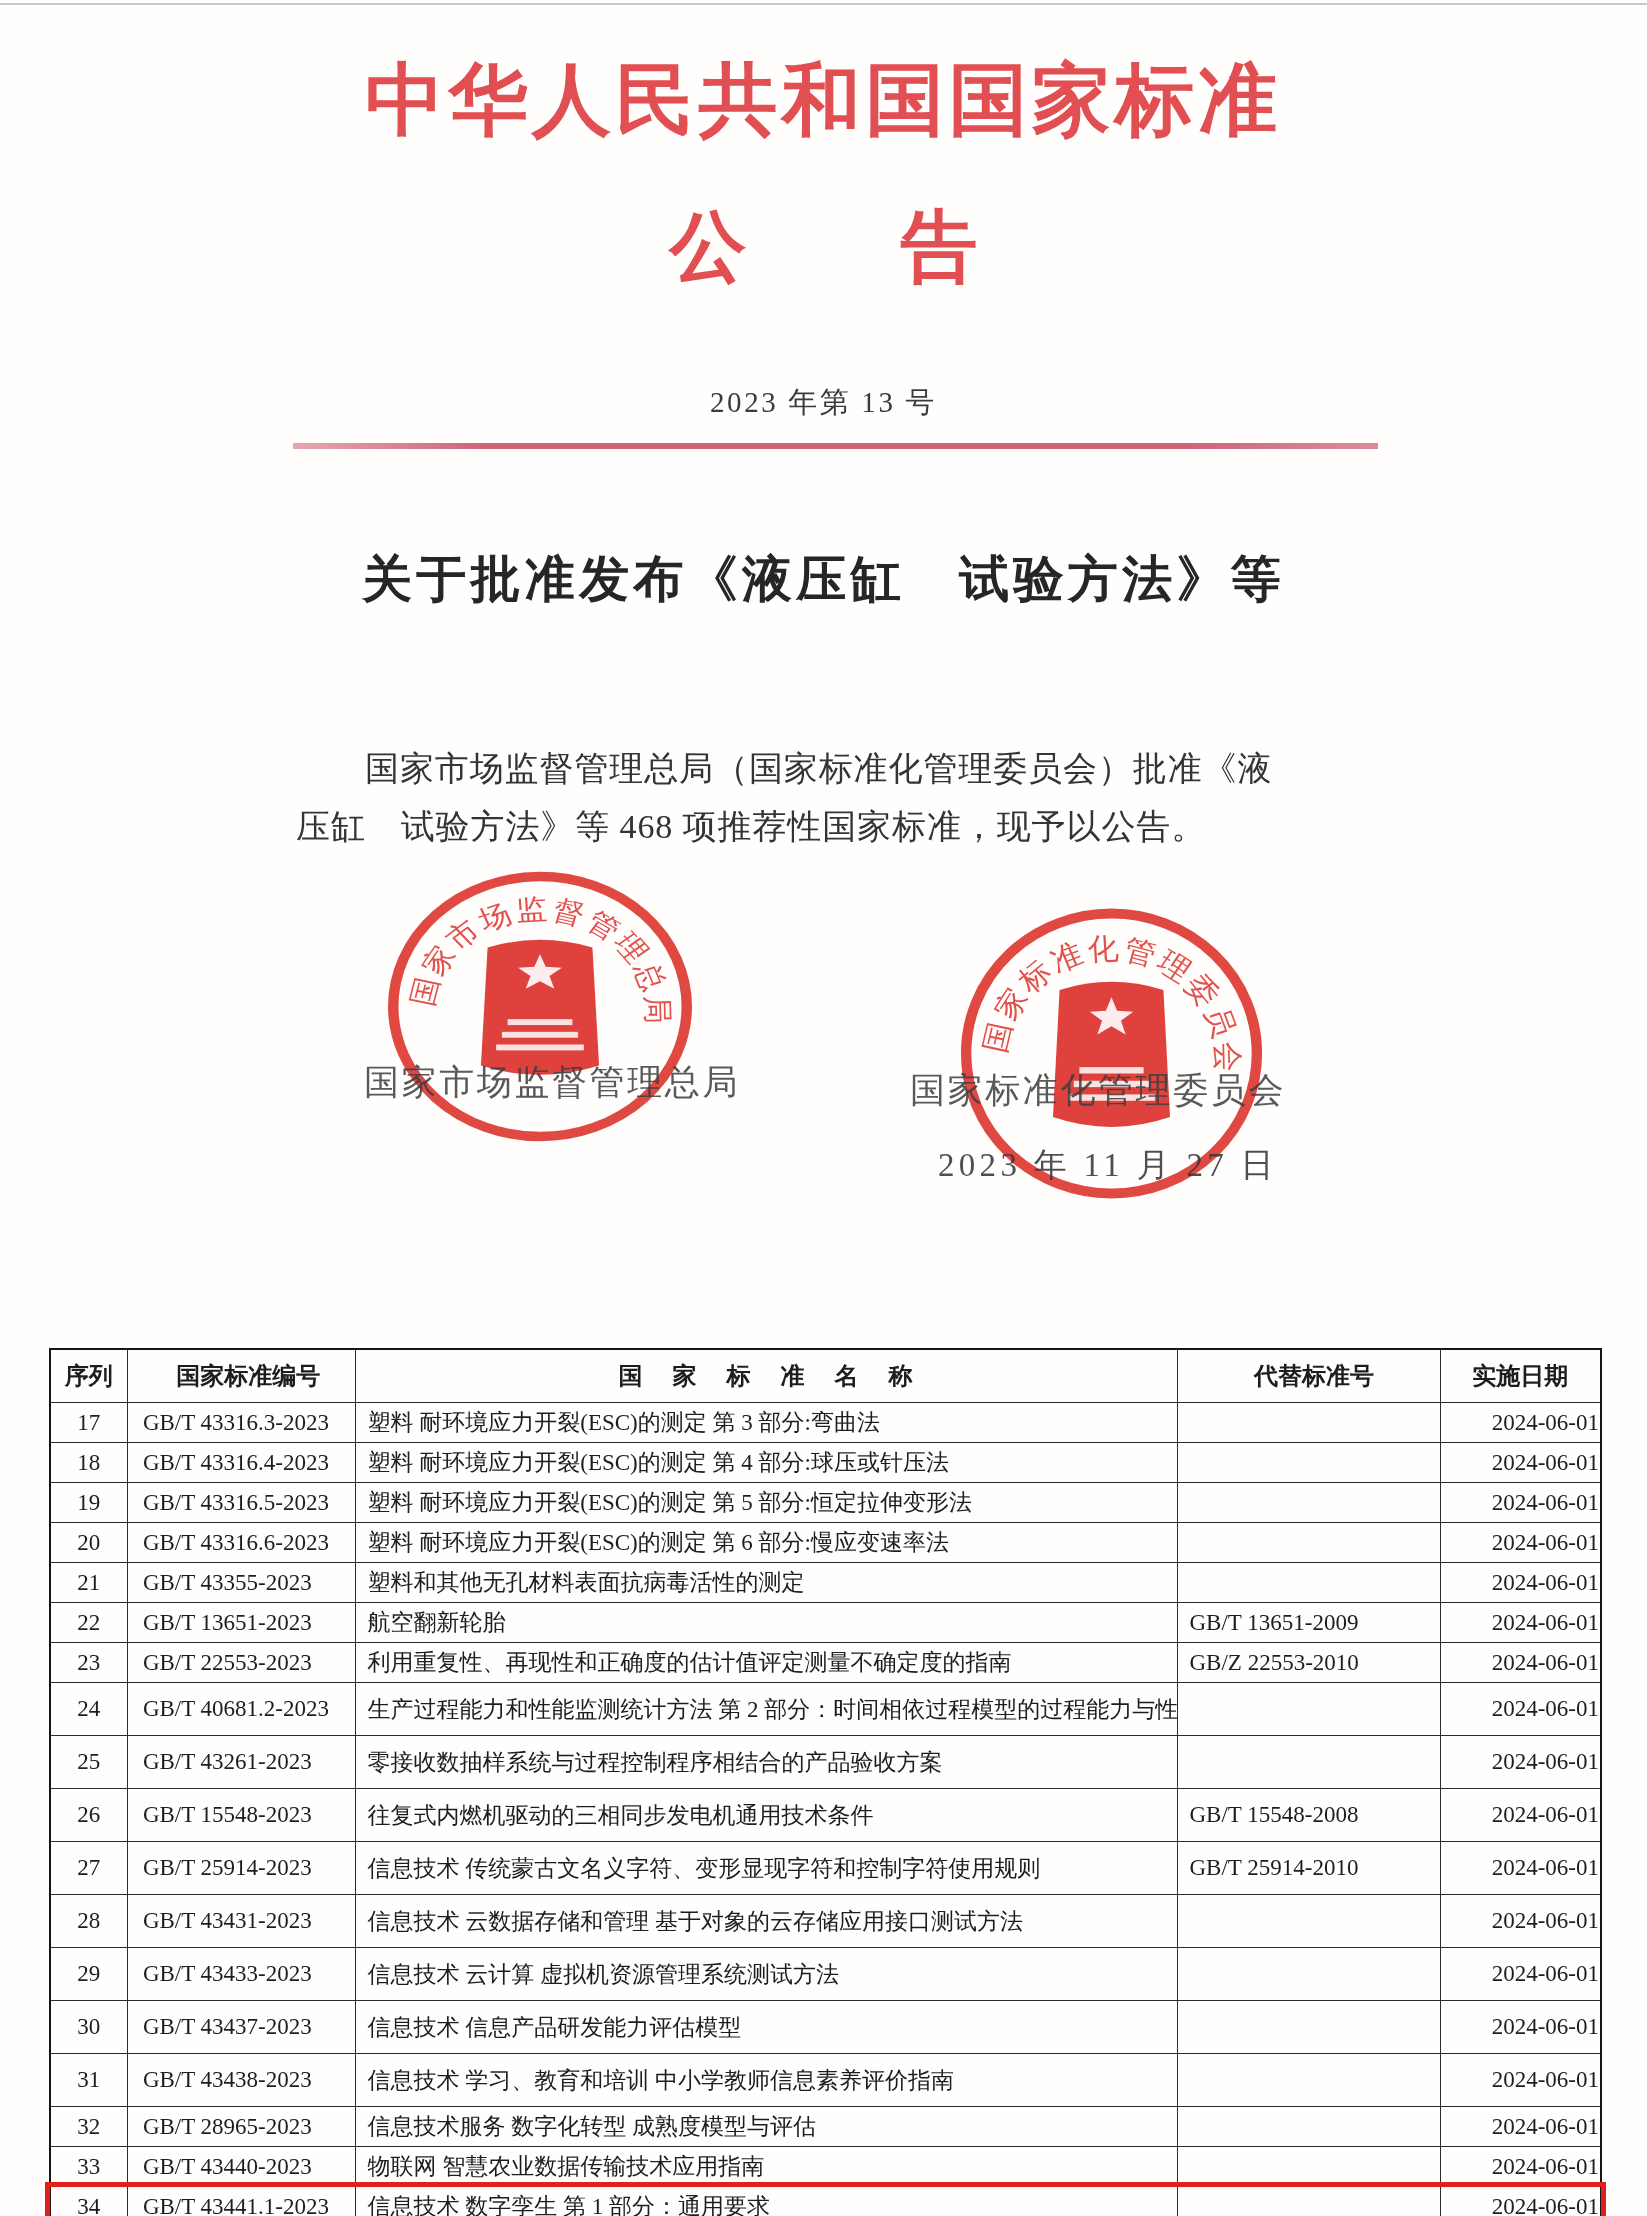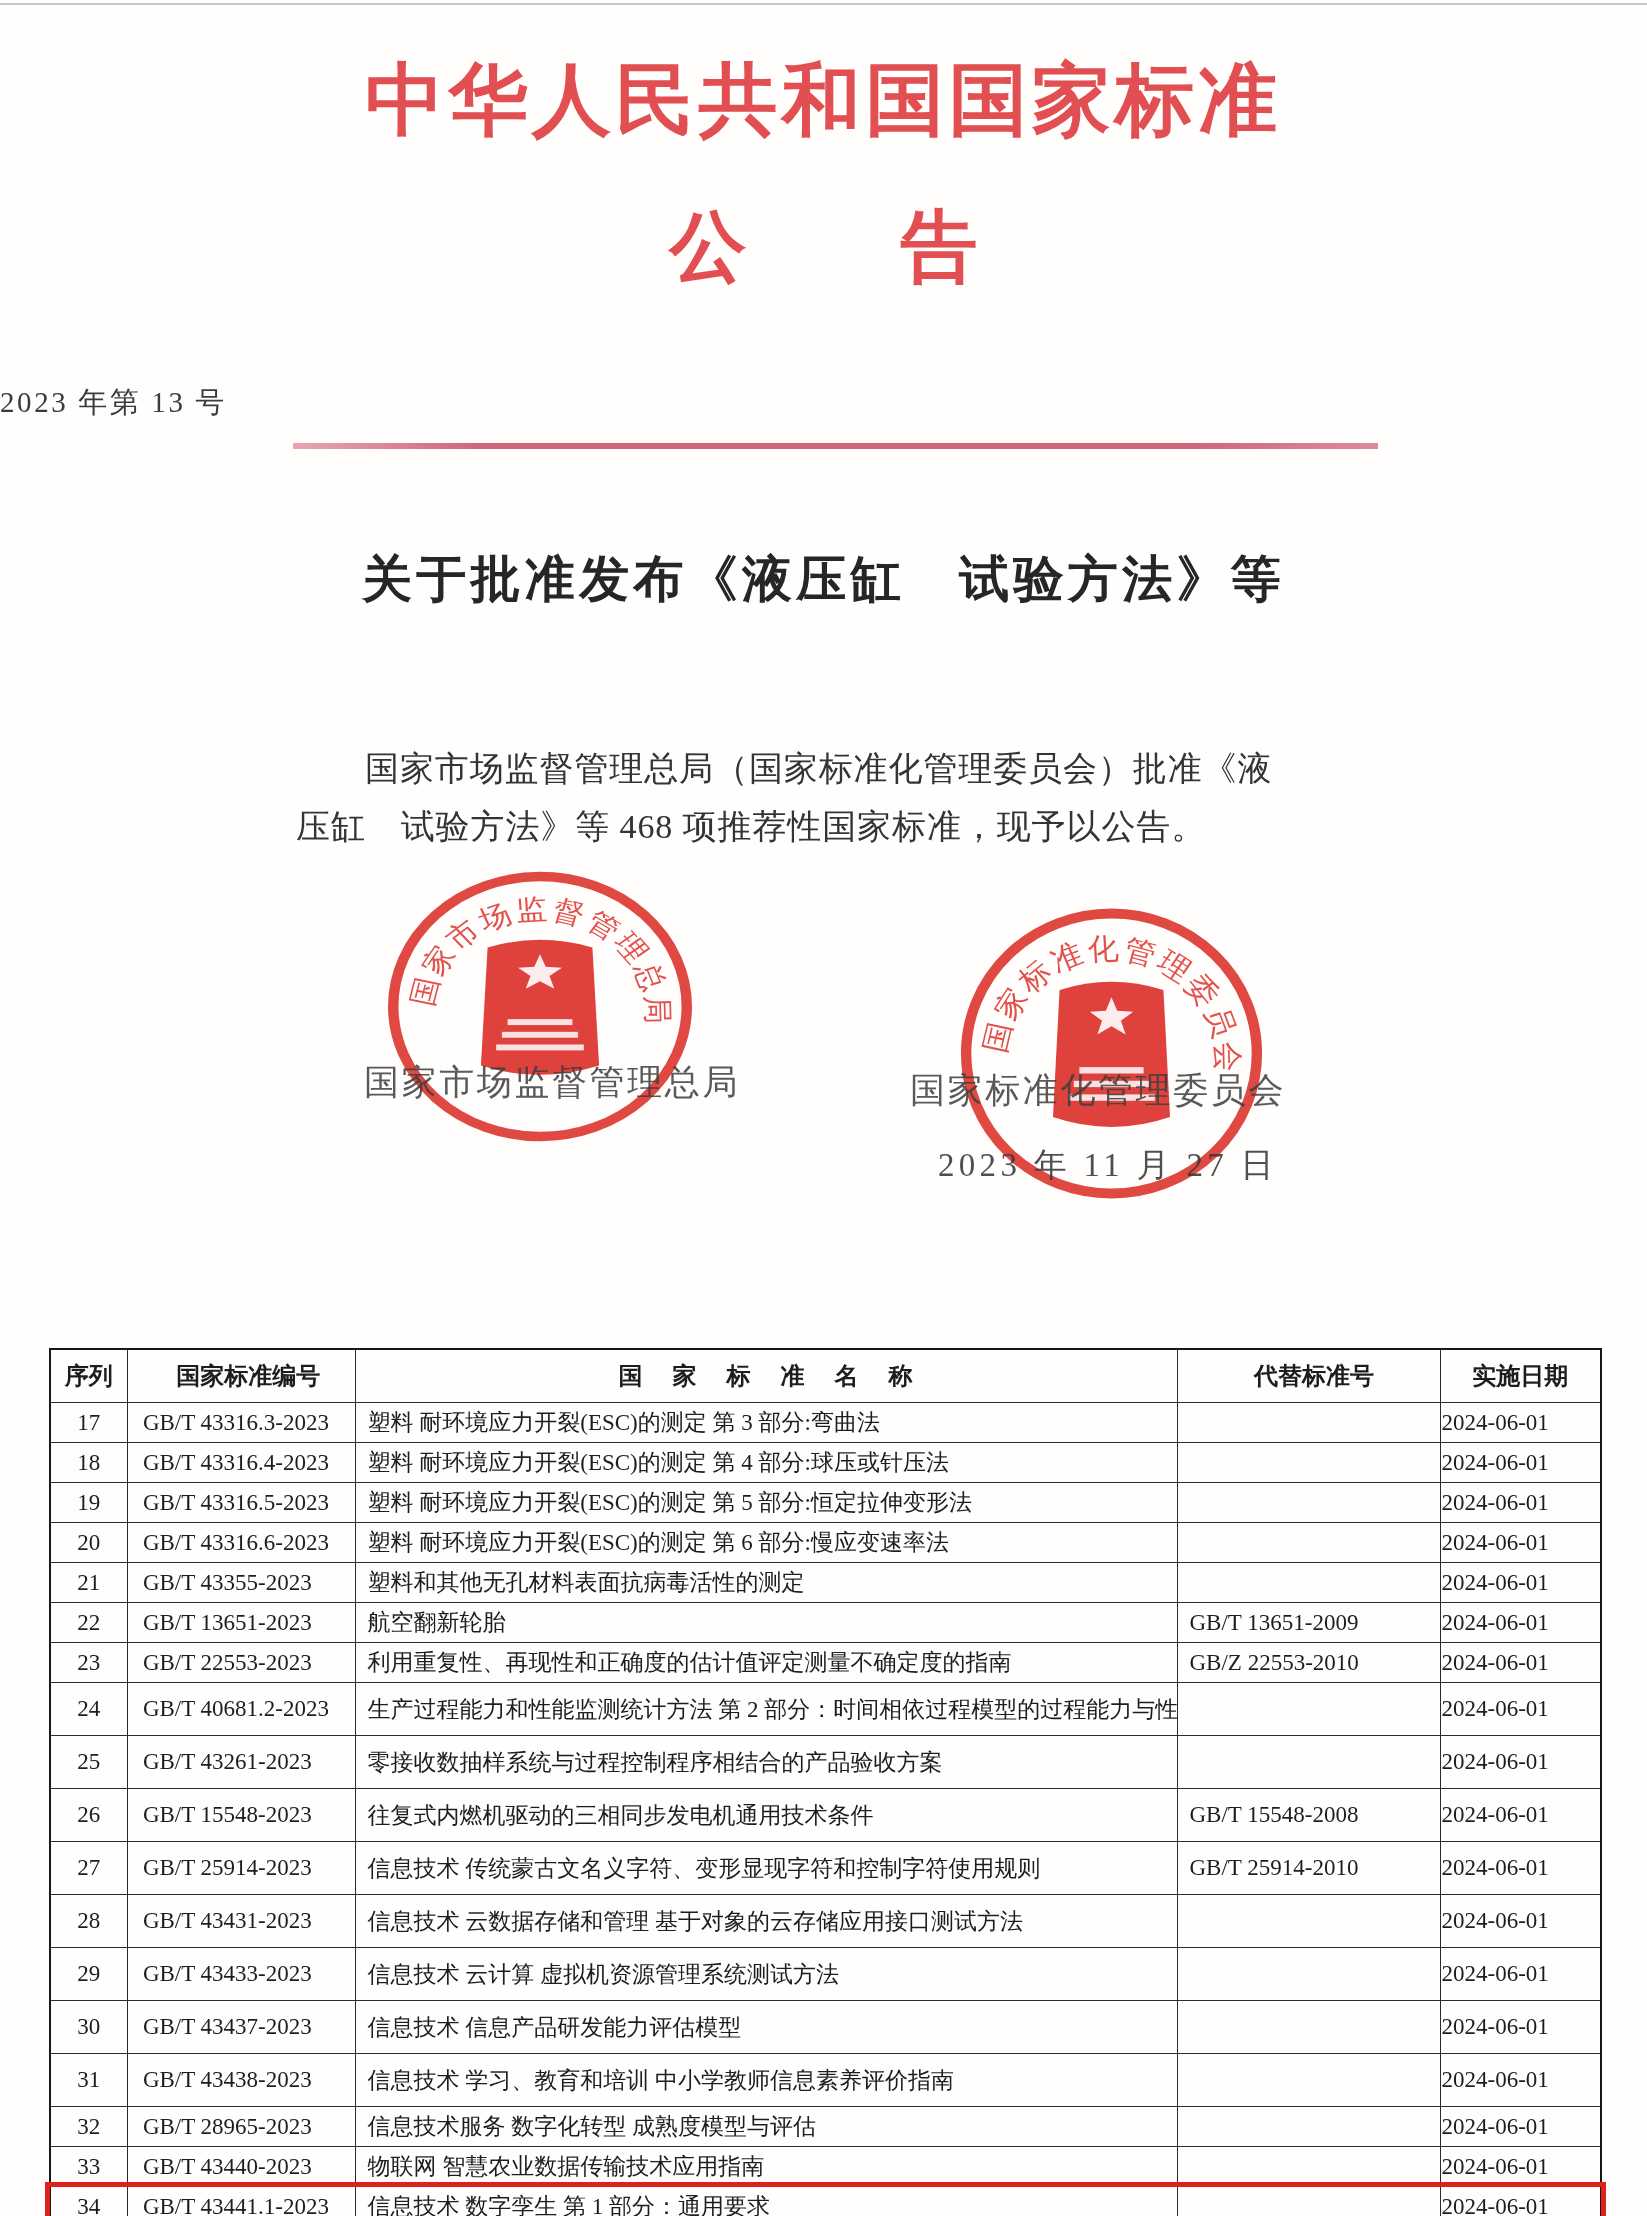--- a/index.html
+++ b/index.html
@@ -23,20 +23,21 @@
   }
   .doc-subtitle{
     position:absolute;top:196px;left:0;width:100%;
     text-align:center;
     font-size:77px;font-weight:bold;
     color:var(--title-red,#e14f52);
     white-space:nowrap;
   }
   .issue-no{
     position:absolute;top:383px;left:0;width:100%;
+    text-align:center;
     font-size:29px;letter-spacing:2.6px;color:#3b3b3b;
   }
   .divider{
     position:absolute;top:443px;left:293px;width:1085px;height:6px;
     background:linear-gradient(to right,#e7a6b2,var(--divider-pink,#cf6378) 18%,var(--divider-pink,#cf6378) 82%,#dd8c9c);
   }
 
   
   .announce-h1{
     position:absolute;top:546px;left:0;width:100%;
@@ -85,21 +86,21 @@
   }
   .std-table{border:2.6px solid #161616;}
   .std-table thead th{height:50px;text-align:center;font-size:24px;font-weight:bold;}
   .std-table th.col-name{letter-spacing:12px;}
   .std-table tbody tr{height:40px;}
   .std-table tbody tr:nth-child(n+8):nth-child(-n+15){height:53px;padding-left:16px;}
   .col-seq{text-align:center;}
   .col-code{text-align:left;padding-left:15.4px;}
   .col-name{text-align:left;padding-left:12px;}
   .col-replaces{text-align:left;padding-left:12px;}
-  .col-date{text-align:left;}
+  .col-date{text-align:right;}
   tr.highlight{outline:5.1px solid var(--highlight-red,#e0211b);outline-offset:0px;}
 </style>
 </head>
 <body>
 
 <div class="page">
 
   <div class="doc-title">中华人民共和国国家标准</div>
   <div class="doc-subtitle">公　　告</div>
   <div class="issue-no">2023 年第 13 号</div>

